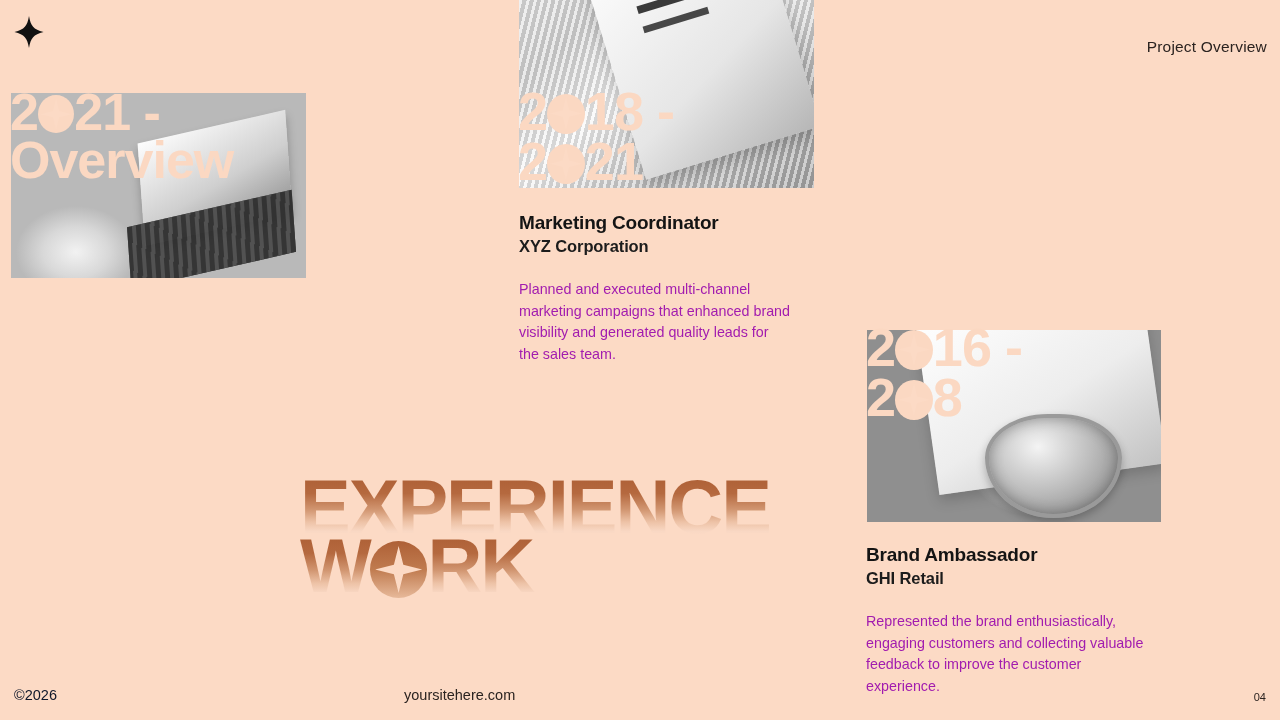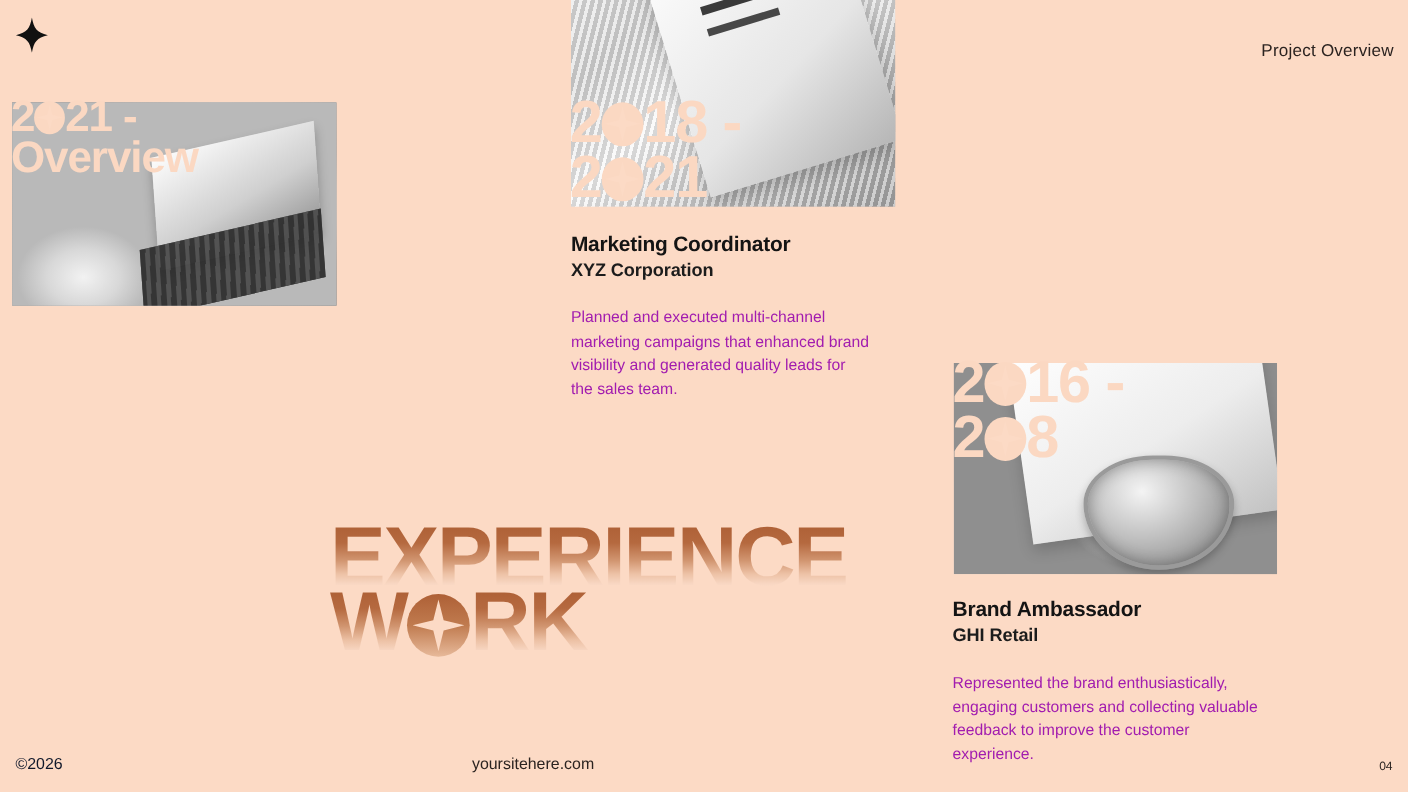--- a/index.html
+++ b/index.html
@@ -111,21 +111,21 @@
     width:.70em; height:.74em; vertical-align:-.065em;
     border-radius:50%;
     background:currentColor;
   }
   .date-overlay .zero::after{
     content:""; position:absolute; left:50%; top:50%;
     width:.60em; height:.60em; transform:translate(-50%,-50%);
     background:#FCDAC5;
     clip-path:polygon(50% 0%, 60% 40%, 100% 50%, 60% 60%, 50% 100%, 40% 60%, 0% 50%, 40% 40%);
   }
-  #date-left{ left:10px; top:88px; font-size:40px; }
+  #date-left{ left:10px; top:88px; font-size:52px; }
   #date-mid{ left:518px; top:86px; font-size:54px; }
   #date-right{ left:866px; top:322px; font-size:54px; }
 
   
   .entry{ position:absolute; }
   .entry .role{
     font-weight:800; font-size:19px; letter-spacing:-.2px; color:#141414;
     margin-bottom:3px;
   }
   .entry .company{
@@ -163,21 +163,21 @@
   }
   .big-title .star-o::after{
     content:""; position:absolute; left:50%; top:50%;
     width:.62em; height:.62em; transform:translate(-50%,-50%);
     background:#FCDAC5;
     clip-path:polygon(50% 0%, 60% 40%, 100% 50%, 60% 60%, 50% 100%, 40% 60%, 0% 50%, 40% 40%);
   }
 
   
   .footer-copyright{ position:absolute; left:14px; bottom:17px; font-size:14.5px; color:#0f172a; }
-  .footer-site{ position:absolute; left:429px; bottom:17px; font-size:14.5px; color:#2b2320; }
+  .footer-site{ position:absolute; left:404px; bottom:17px; font-size:14.5px; color:#2b2320; }
   .footer-page{ position:absolute; right:14px; bottom:17px; font-size:11px; color:#2b2320; }
 </style>
 </head>
 <body>
 
 <div class="slide">
 
   <span class="sparkle-mark">
     <svg viewBox="0 0 40 44" width="30" height="32" aria-hidden="true">
       <path d="M20 0 C22.5 14 26 18.5 40 22 C26 25.5 22.5 30 20 44 C17.5 30 14 25.5 0 22 C14 18.5 17.5 14 20 0 Z" fill="#111111"></path>

